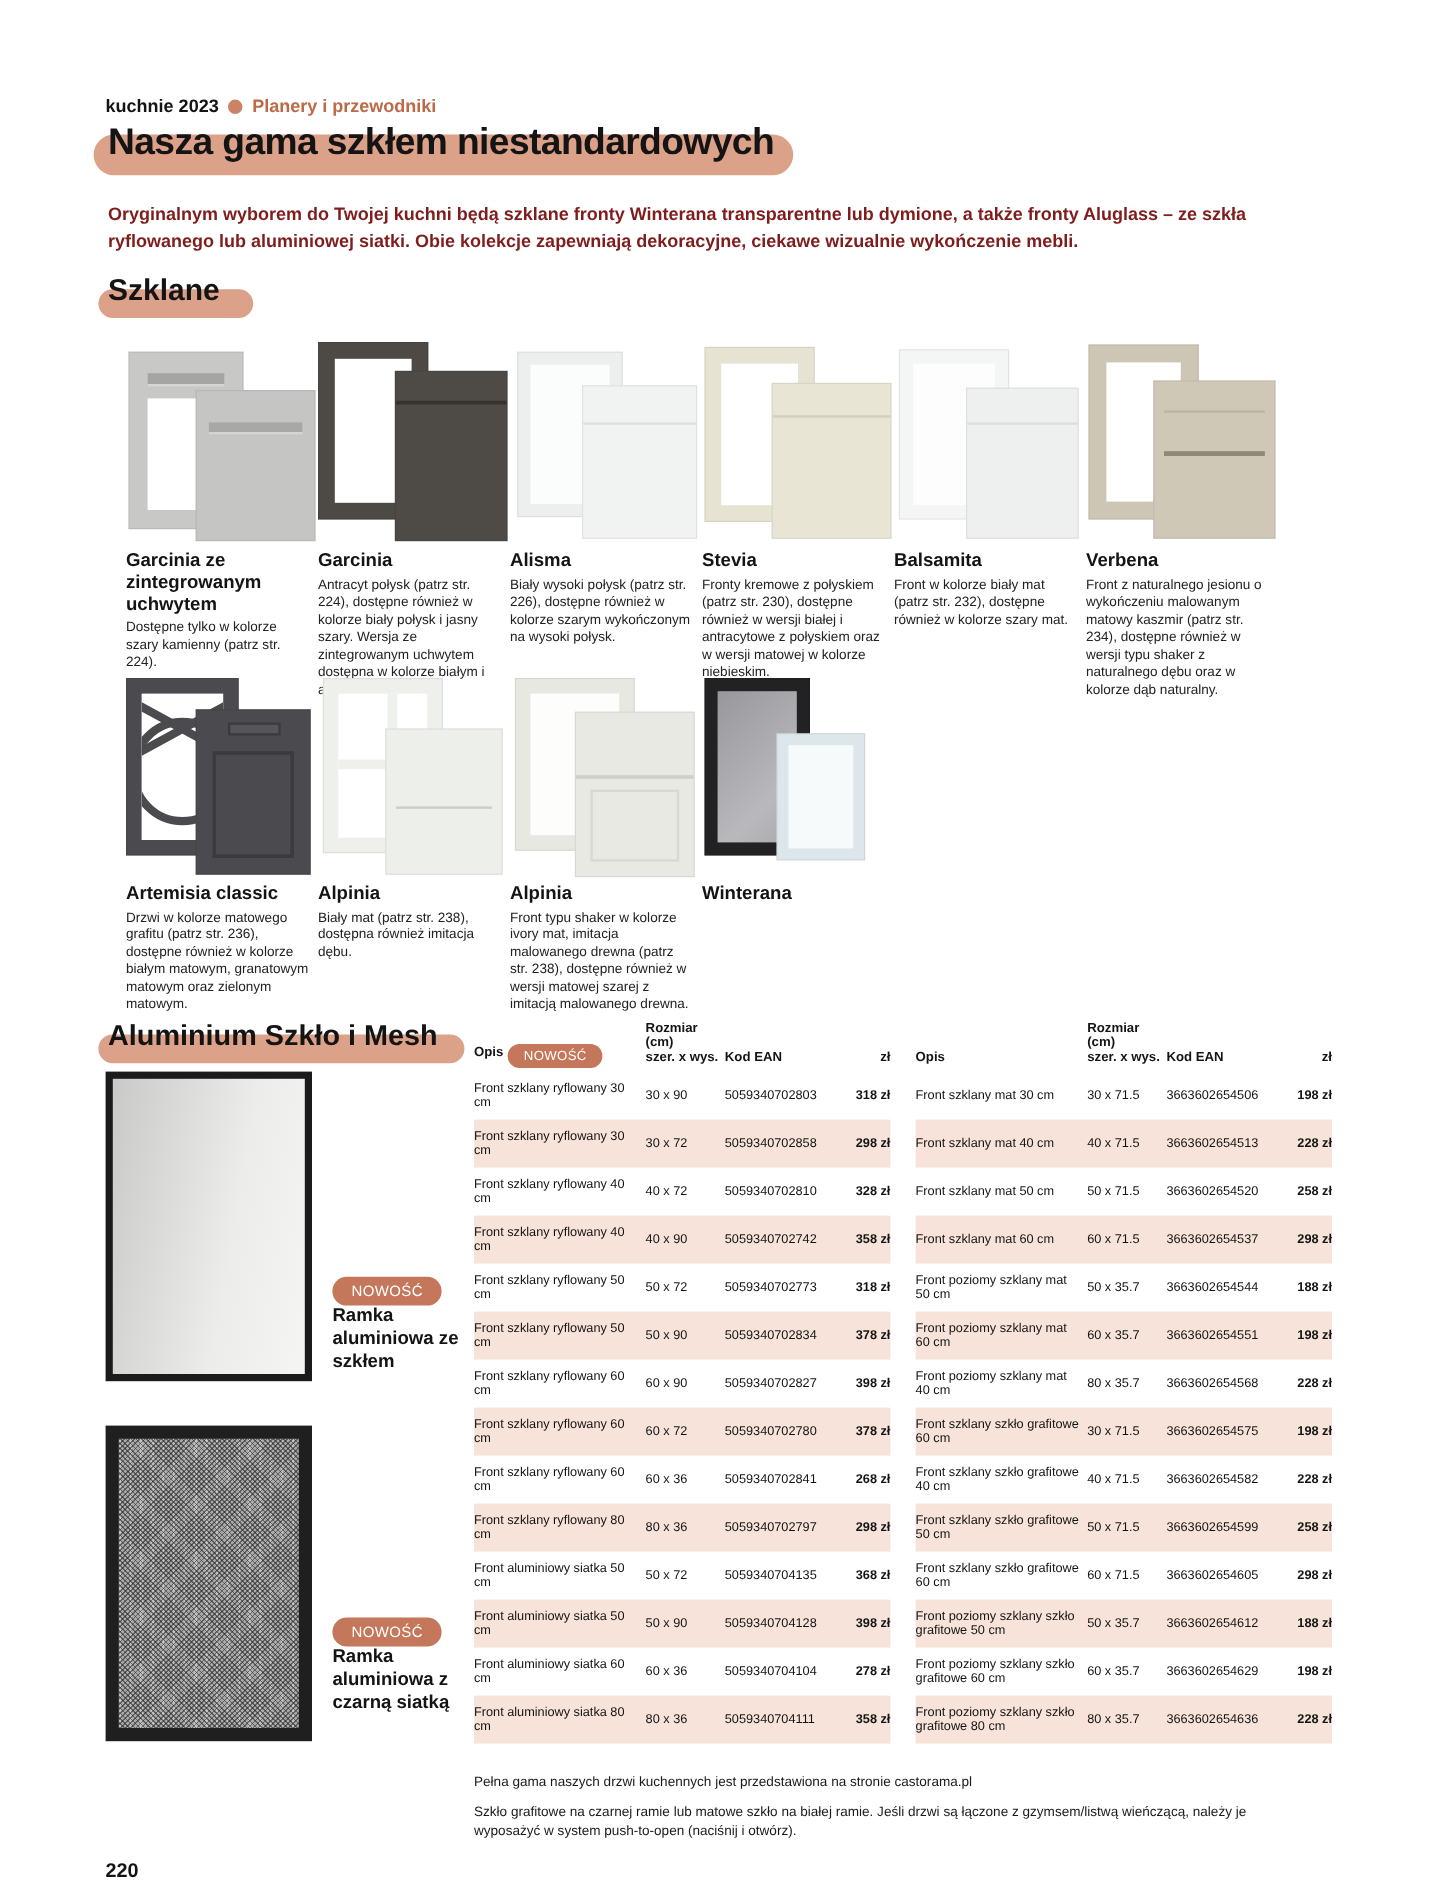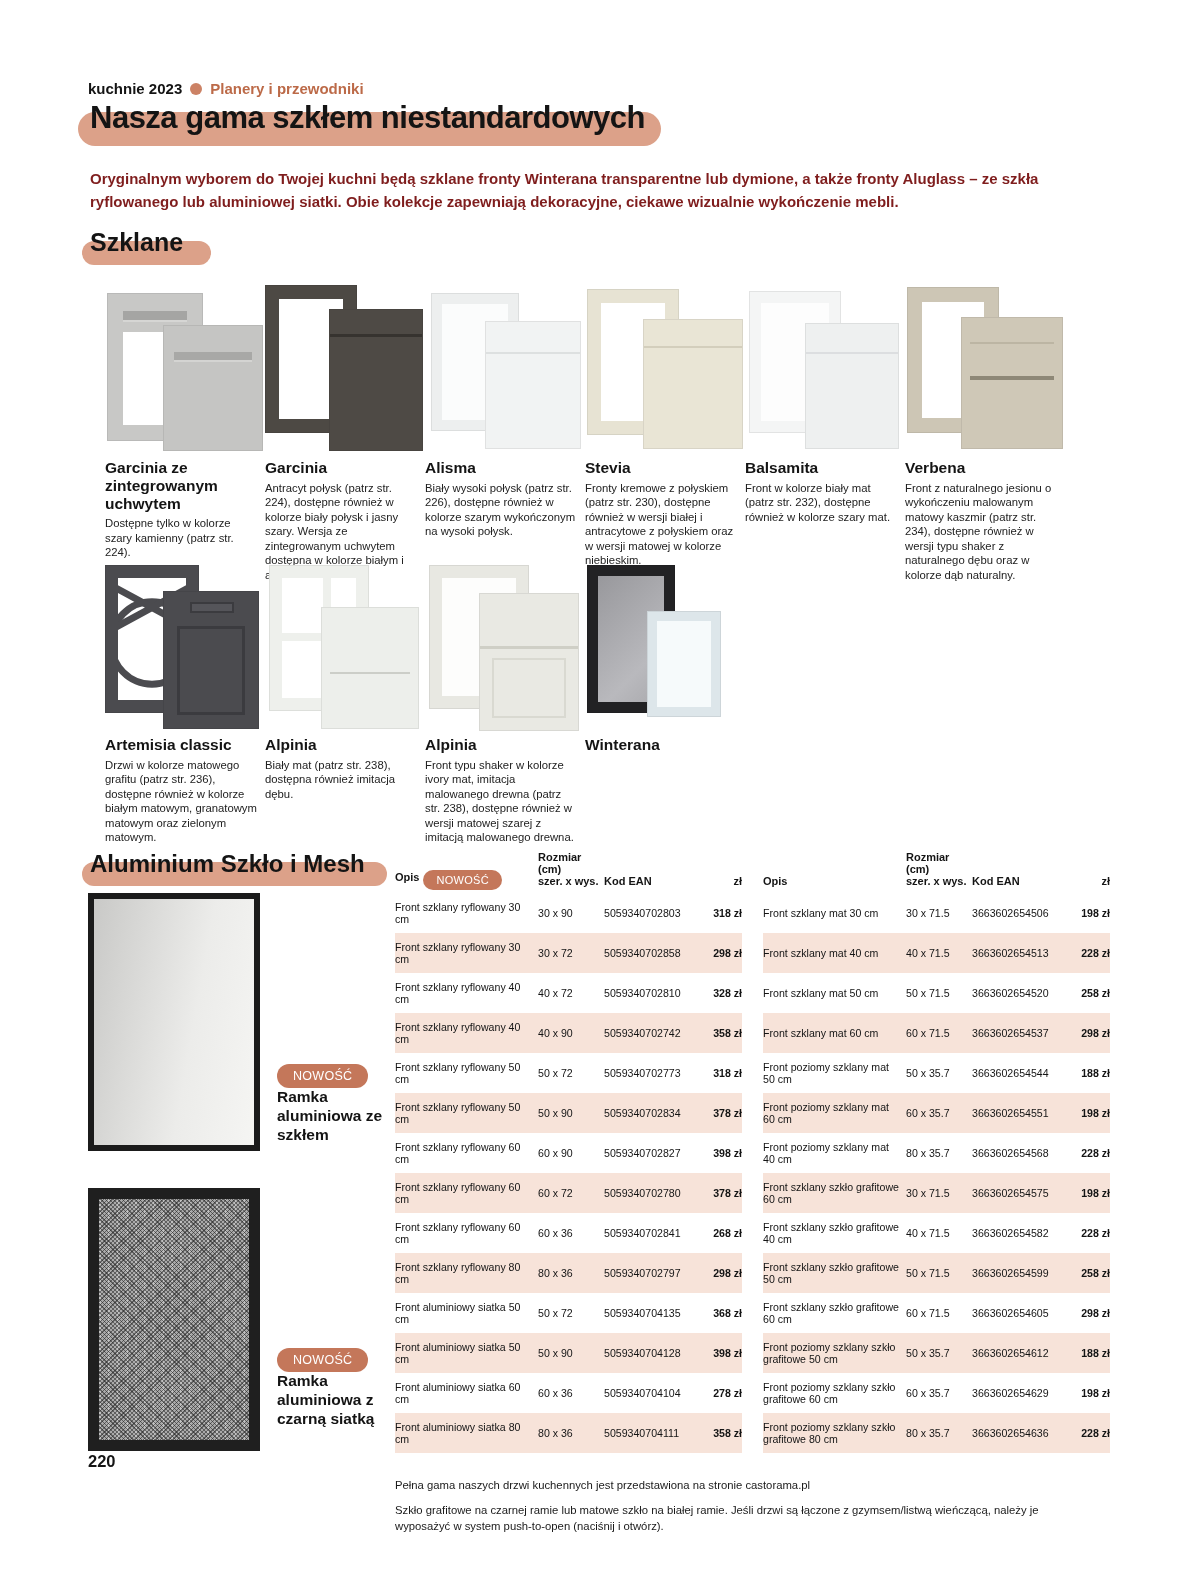--- a/index.html
+++ b/index.html
@@ -133,21 +133,21 @@
   .c-cena{width:39px;text-align:right;}
   .t-row{display:flex;align-items:center;height:40px;line-height:1.18;}
   .t-row.alt{background:var(--stripe);}
   .t-row .c-cena{font-weight:bold;}
   .opis-flex{display:flex;align-items:center;}
   .roz2{font-weight:bold;}
 
   
   #fnotes{position:absolute;left:395px;top:1478px;width:660px;font-size:11.3px;line-height:1.35;color:#1a1a1a;}
   #fnotes .n2{margin-top:10px;}
-  #pageno{position:absolute;left:88px;top:1452px;font-size:16.5px;font-weight:bold;}
+  #pageno{position:absolute;left:88px;top:1550px;font-size:16.5px;font-weight:bold;}
 </style>
 </head>
 <body>
 
 <div id="page">
 
   <div id="hdr">
     <span>kuchnie 2023</span>
     <span class="dot"></span>
     <span class="sec">Planery i przewodniki</span>

